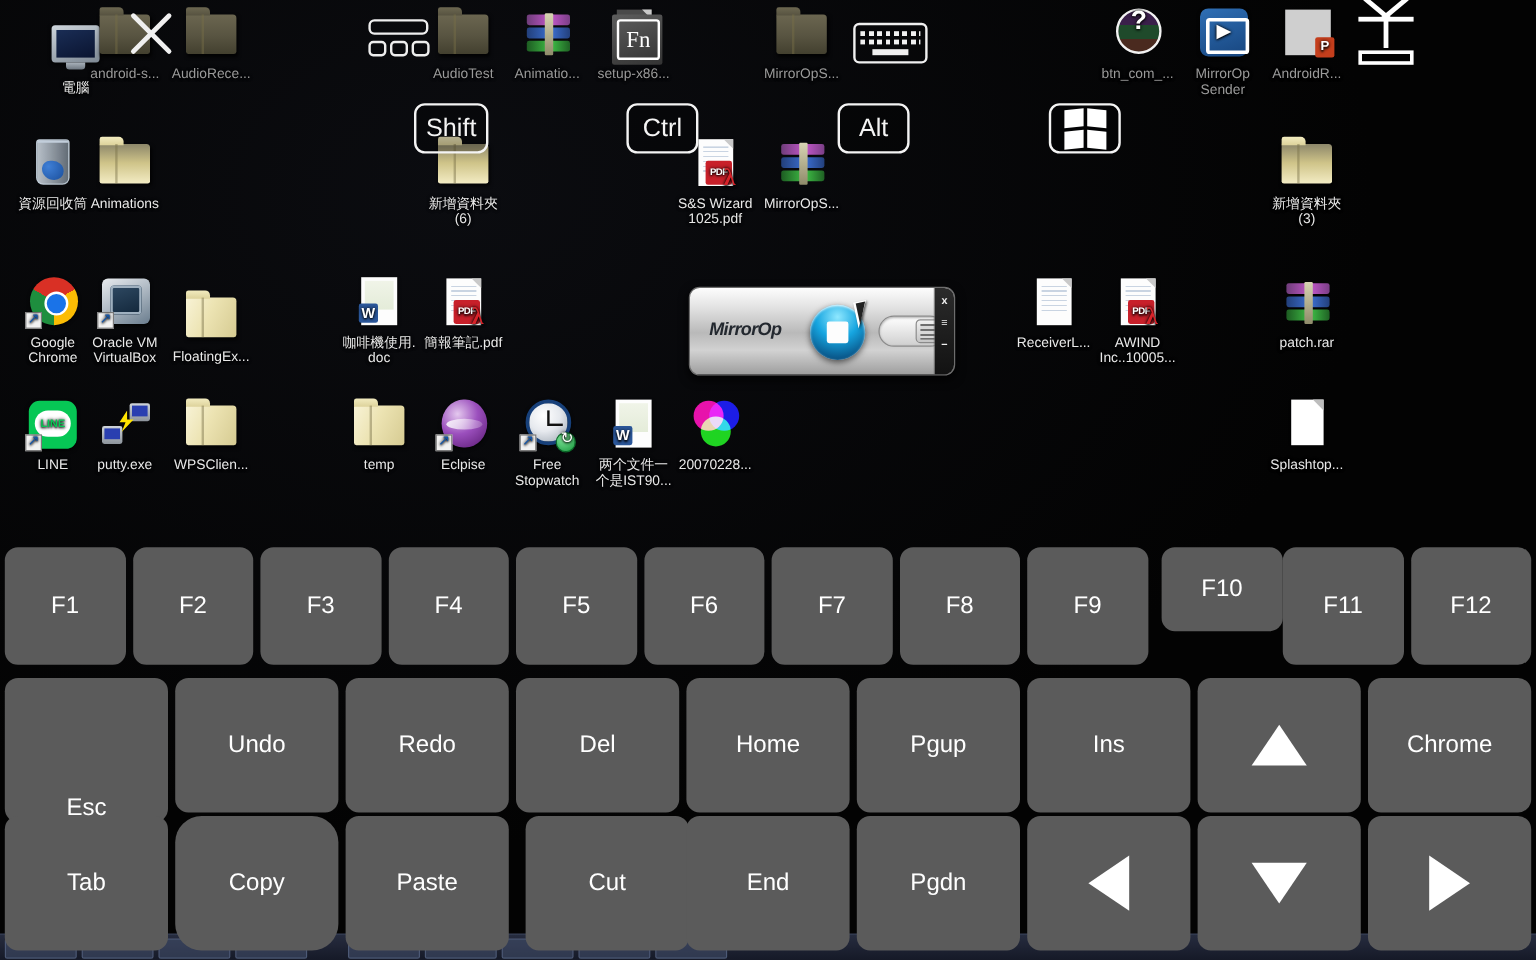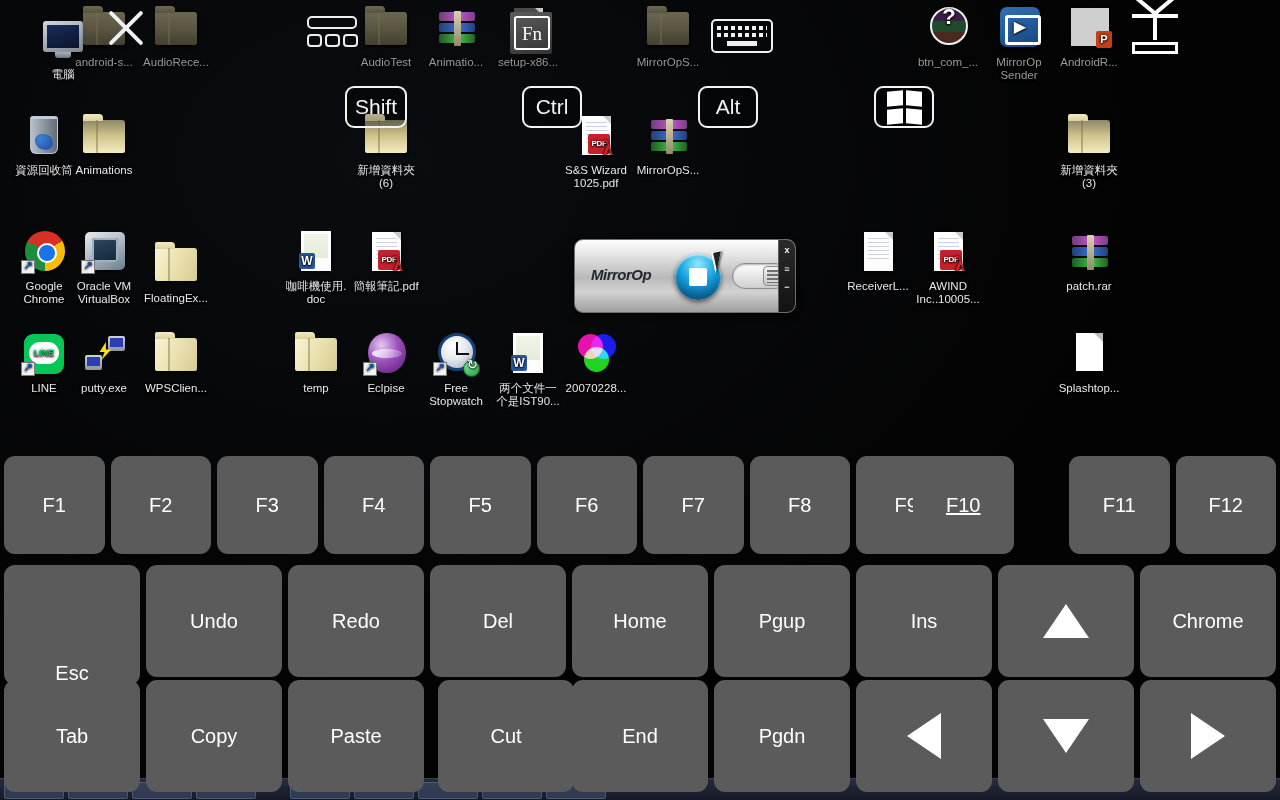--- a/index.html
+++ b/index.html
@@ -879,21 +879,21 @@
       </div>
       <div class="key" style="left: 643px; top: 6px; width: 100.5px; height: 98px;">
         <span>F7</span>
       </div>
       <div class="key" style="left: 749.5px; top: 6px; width: 100.5px; height: 98px;">
         <span>F8</span>
       </div>
       <div class="key" style="left: 856px; top: 6px; width: 100.5px; height: 98px;">
         <span>F9</span>
       </div>
-      <div class="key" style="left: 913px; top: 6px; width: 100.5px; height: 98px; text-decoration: underline;">
+      <div class="key" style="left: 968px; top: 6px; width: 100.5px; height: 70px;">
         <span>F10</span>
       </div>
       <div class="key" style="left: 1069px; top: 6px; width: 100.5px; height: 98px;">
         <span>F11</span>
       </div>
       <div class="key" style="left: 1175.5px; top: 6px; width: 100.5px; height: 98px;">
         <span>F12</span>
       </div>
       <div class="key" style="left: 4px; top: 115px; width: 136px; height: 120px; align-items: flex-end;">
         <span>Esc</span>
@@ -918,21 +918,21 @@
       </div>
       <div class="key arrow" style="left: 998px; top: 115px; width: 136px; height: 112px;">
         <div class="tri tri-up"></div>
       </div>
       <div class="key" style="left: 1140px; top: 115px; width: 136px; height: 112px;">
         <span>Chrome</span>
       </div>
       <div class="key" style="left: 4px; top: 230px; width: 136px; height: 112px;">
         <span>Tab</span>
       </div>
-      <div class="key" style="left: 146px; top: 230px; width: 136px; height: 112px;">
+      <div class="key" style="left: 146px; top: 230px; width: 136px; height: 112px; border-radius: 22px;">
         <span>Copy</span>
       </div>
       <div class="key" style="left: 288px; top: 230px; width: 136px; height: 112px;">
         <span>Paste</span>
       </div>
       <div class="key" style="left: 438px; top: 230px; width: 136px; height: 112px;">
         <span>Cut</span>
       </div>
       <div class="key" style="left: 572px; top: 230px; width: 136px; height: 112px;">
         <span>End</span>

